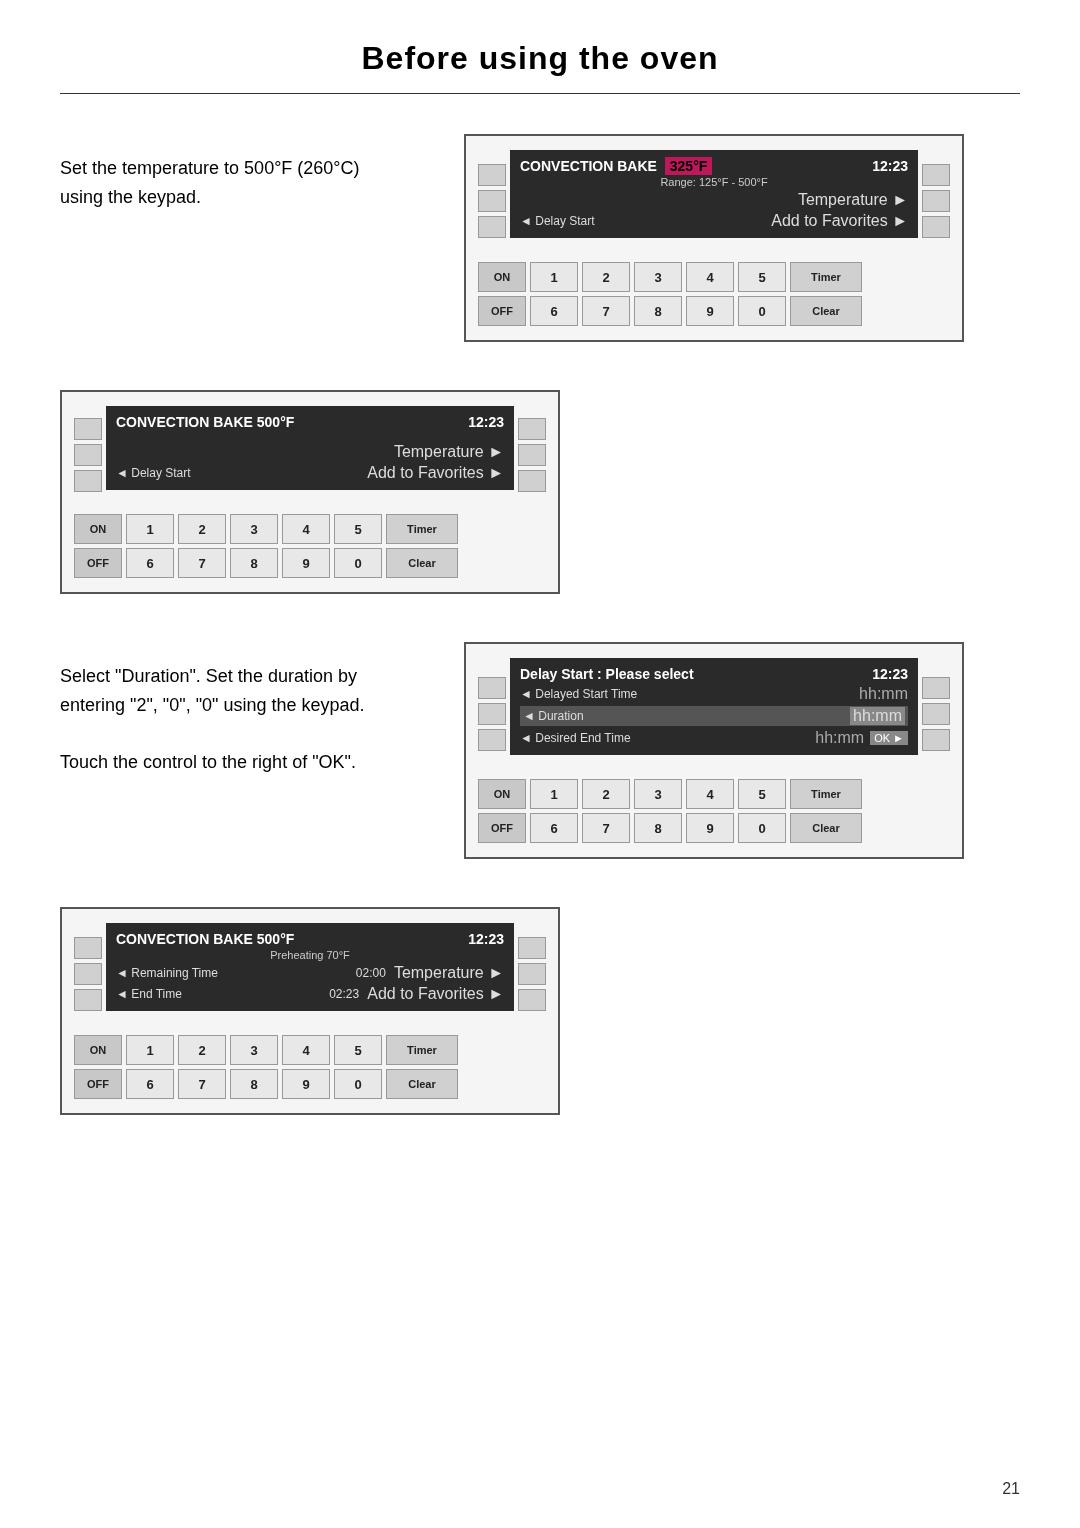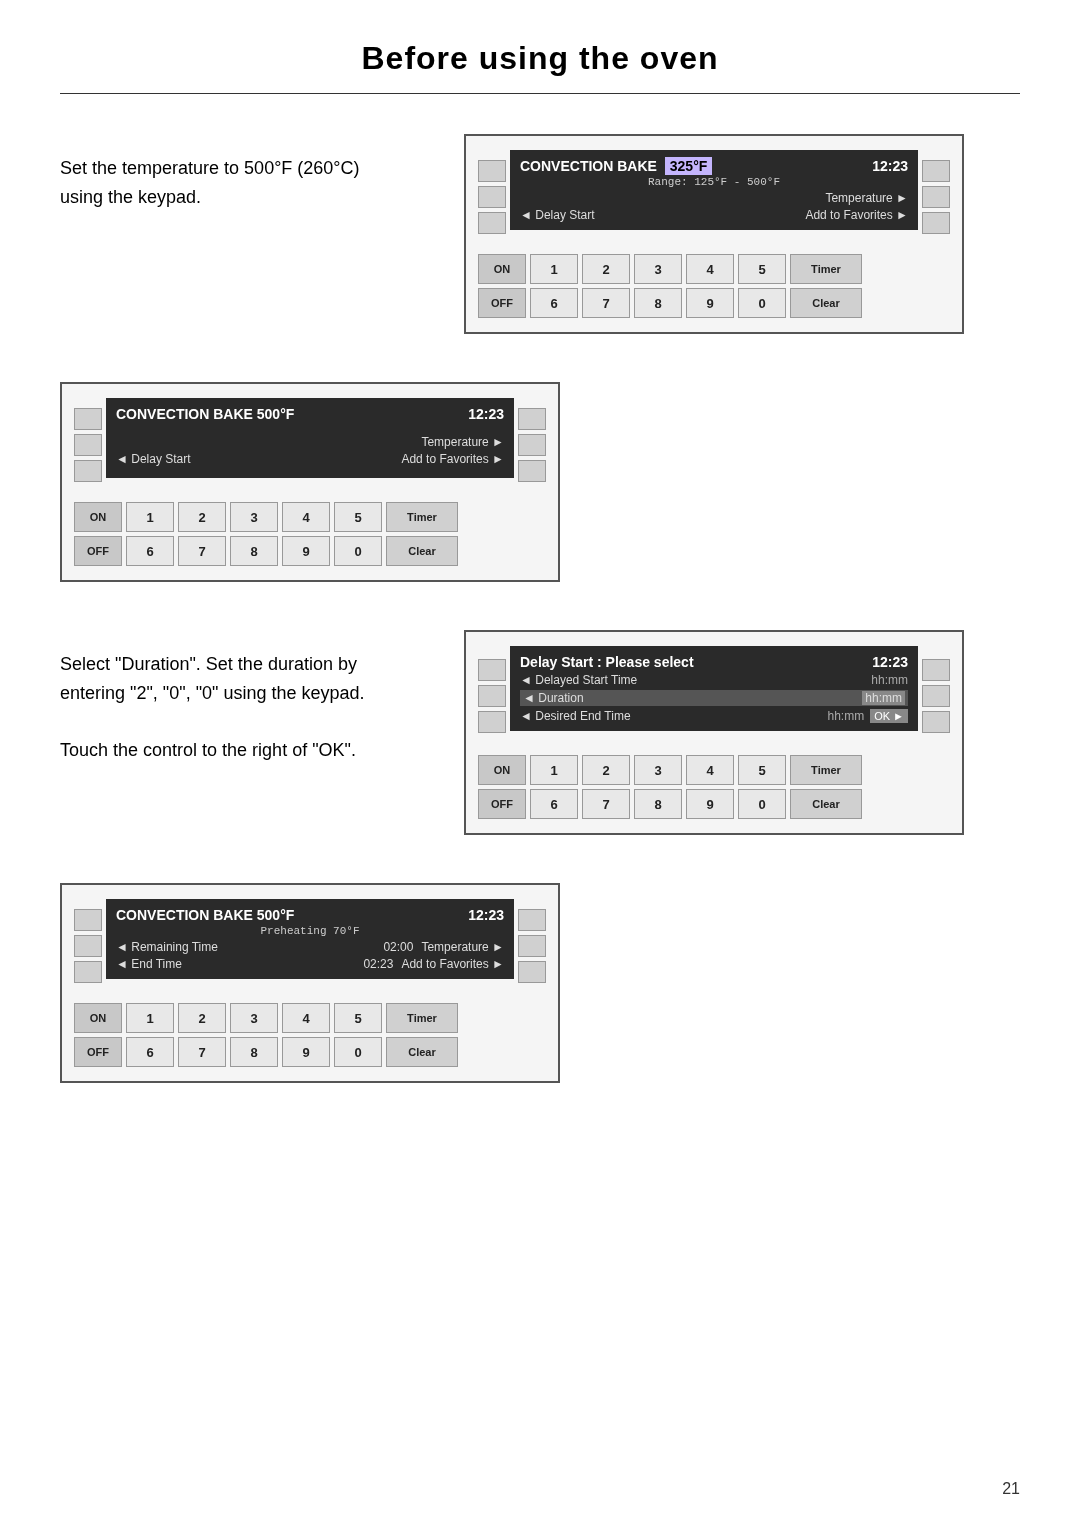--- a/index.html
+++ b/index.html
@@ -69,56 +69,55 @@
       font-size: 14px;
       margin-bottom: 2px;
     }
 
     .display-mode {
       font-weight: bold;
       font-size: 14px;
     }
 
     .display-temp-highlight {
-      background: #c4b5fd;
+      background: #be185d;
       color: #000;
       padding: 1px 5px;
       font-weight: bold;
       font-size: 14px;
       margin: 0 4px;
     }
 
     .display-time {
       font-weight: bold;
       font-size: 14px;
     }
 
     .display-sub {
       font-size: 11px;
       text-align: center;
       color: #ccc;
       margin-bottom: 3px;
-      font-family: Liberation Mono, monospace;
     }
 
     .display-row {
       display: flex;
       justify-content: space-between;
       align-items: center;
       font-size: 12px;
       margin-top: 3px;
       color: #ddd;
     }
 
     .display-row .label {
       font-size: 12px;
     }
 
     .display-row .right-label {
-      font-size: 12px;
+      font-size: 16px;
       text-align: right;
     }
 
     .side-buttons-left {
       display: flex;
       flex-direction: column;
       gap: 4px;
       justify-content: center;
     }
 

